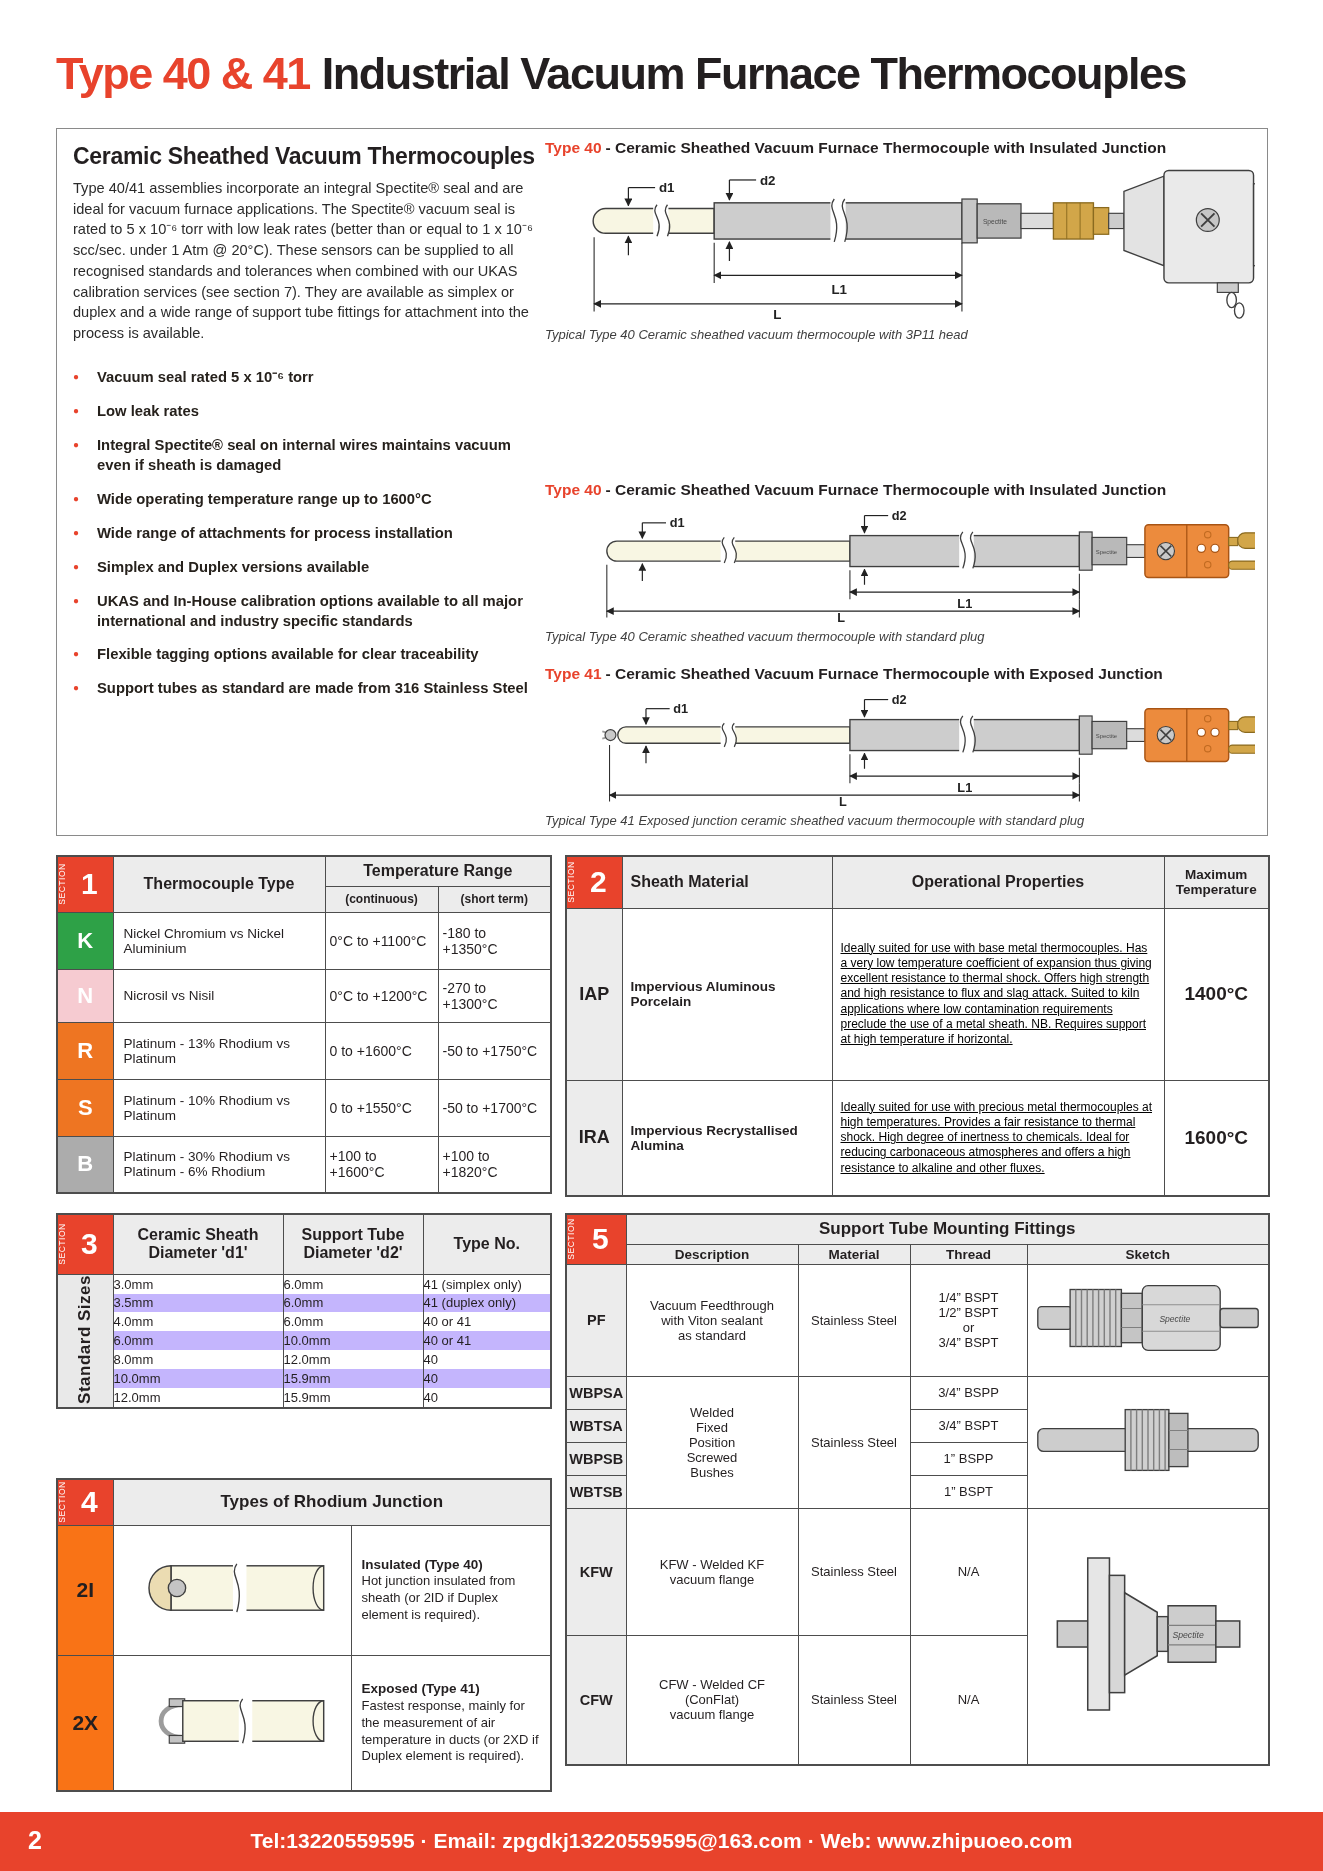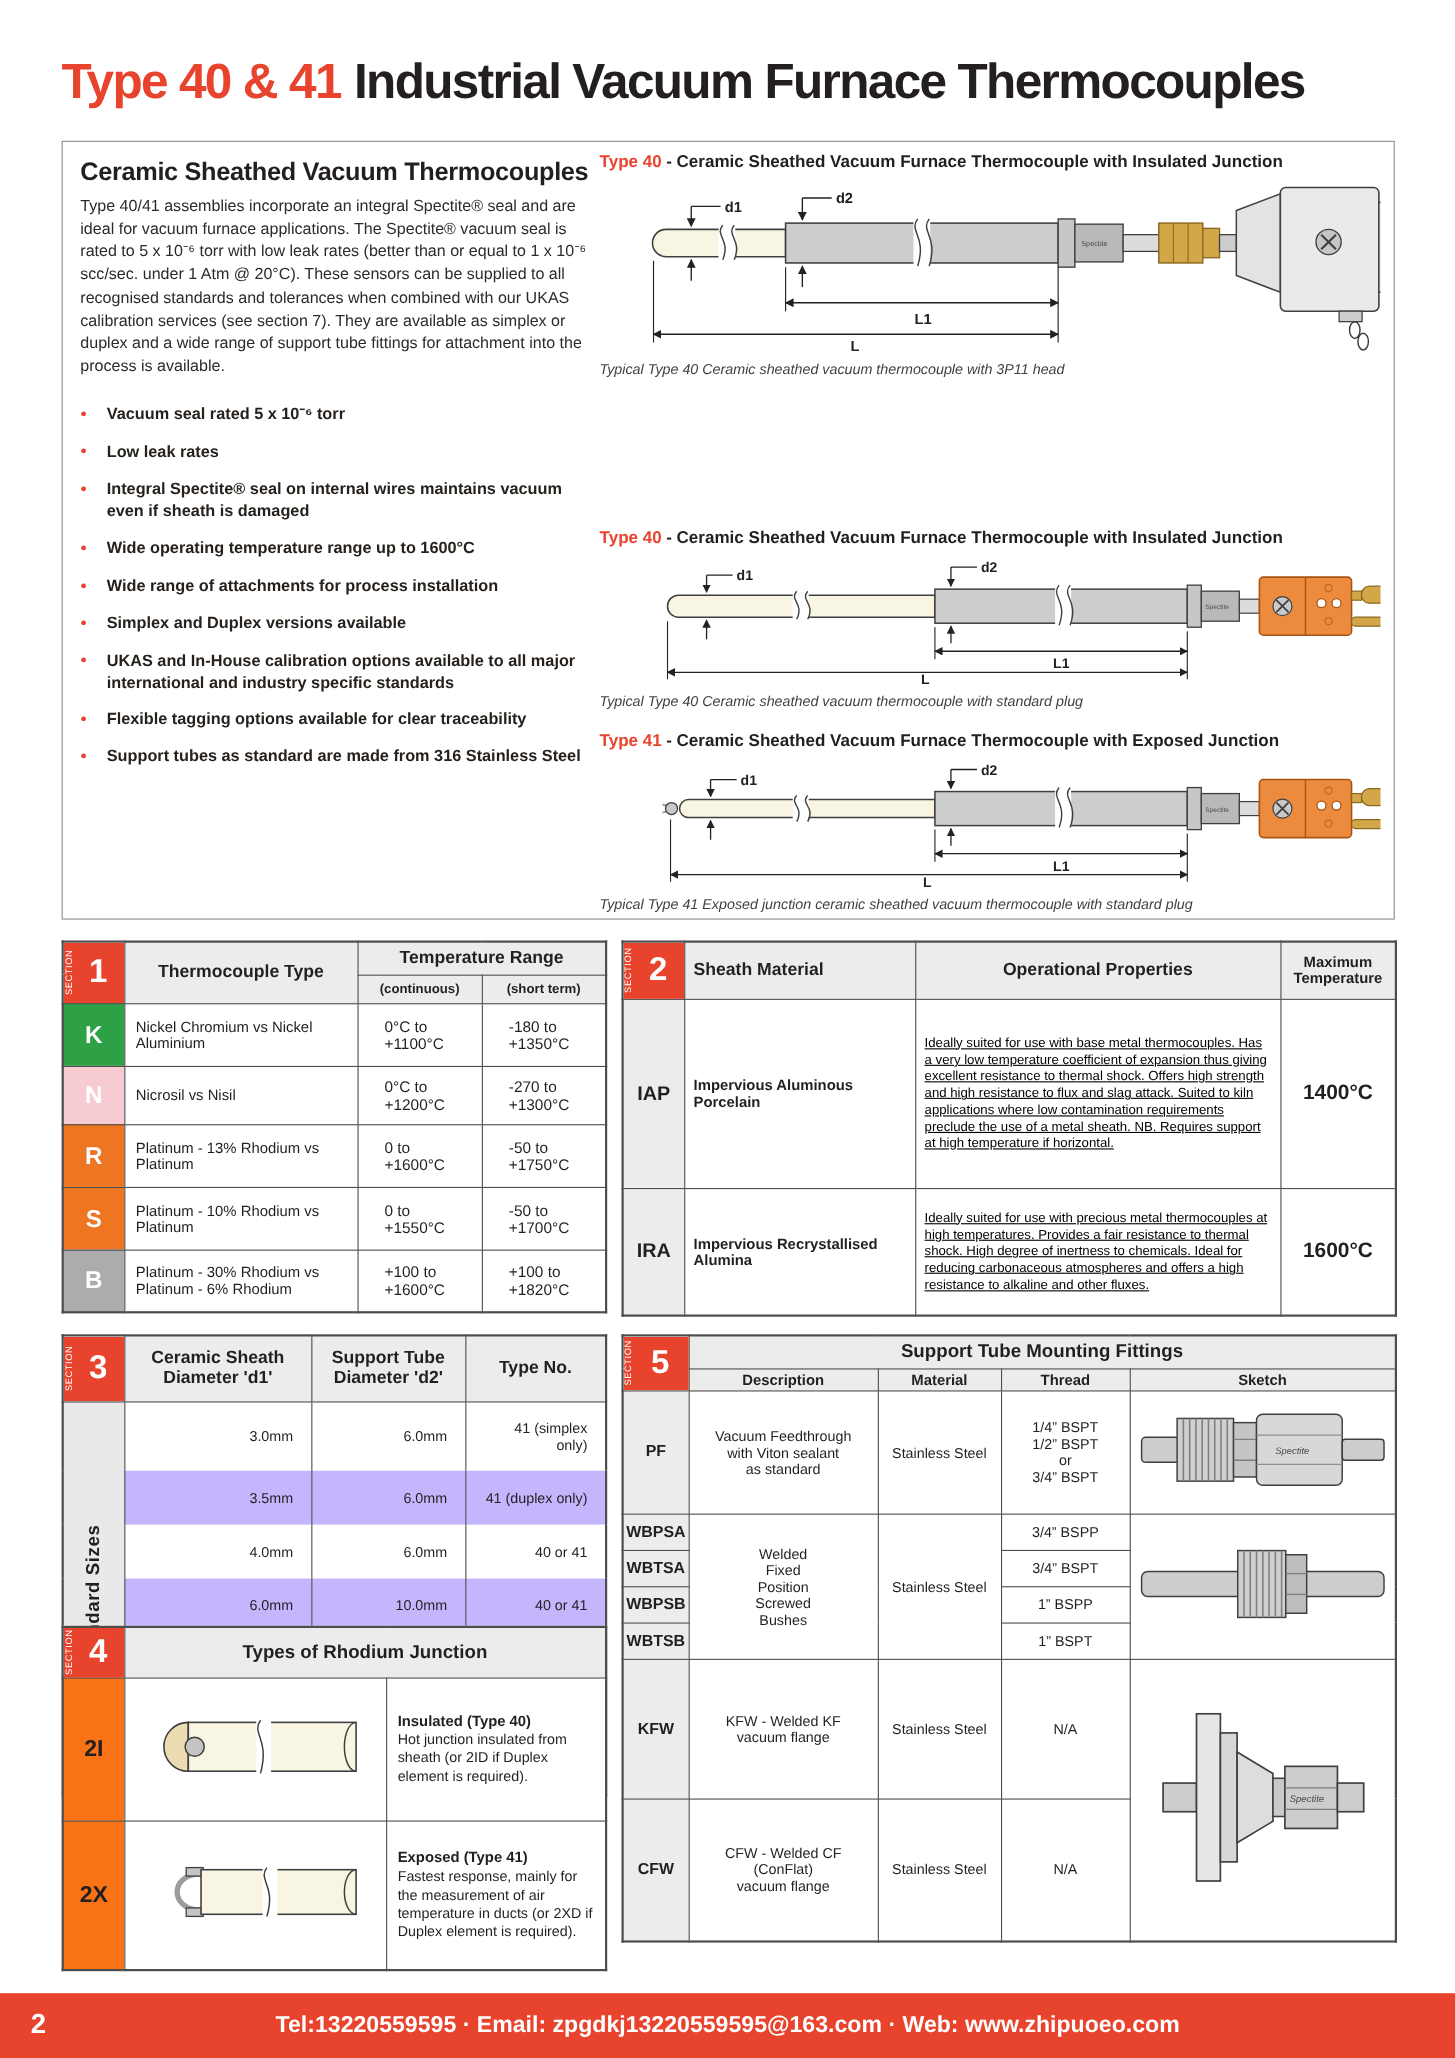--- a/index.html
+++ b/index.html
@@ -33,28 +33,28 @@
   .tbl th{background:#ececec;font-size:16px;}
   .tbl .subh{font-size:12px;font-weight:bold;background:#ececec;}
   .sec-box{position:relative;padding:0;text-align:center;vertical-align:middle;}
   .sec-word{position:absolute;left:0px;top:50%;transform:translateY(-50%);
             writing-mode:vertical-rl;text-orientation:mixed;transform:translateY(-50%) rotate(180deg);
             font-size:8.5px;color:#fff;letter-spacing:0.5px;line-height:1;padding-left:2px;}
   .sec-num{font-size:30px;font-weight:bold;color:#fff;margin-left:8px;}
   
   .s1 .code{text-align:center;font-size:22px;font-weight:bold;color:#fff;}
   .s1 .name{font-size:13.5px;padding-left:10px;}
-  .s1 .val{font-size:14px;padding-left:24px;}
+  .s1 .val{font-size:14px;padding-left:4px;}
   
   .s2 .code{text-align:center;font-size:18px;font-weight:bold;background:#ececec;}
   .s2 .name{font-size:13.5px;font-weight:bold;padding-left:8px;}
   .s2 .props{font-size:12px;line-height:1.27;padding:6px 8px;color:#000000;text-decoration:underline;}
   .s2 .max{text-align:center;font-size:19px;font-weight:bold;}
   
-  .s3 td.cell{border-top:none;border-bottom:none;text-align:right;font-size:13px;height:17px;padding:16px;}
+  .s3 td.cell{border-top:none;border-bottom:none;text-align:left;font-size:13px;height:17px;padding:0;}
   .s3 tr.alt td.cell{background:#c4b5fd;}
   .s3 .side{background:#e9e9e9;text-align:center;padding:0;}
   .s3 .side span{writing-mode:vertical-rl;transform:rotate(180deg);font-size:17px;font-weight:bold;letter-spacing:0.5px;}
   
   .s4 .code4{text-align:center;font-size:21px;font-weight:bold;background:#f97316;}
   .s4 .draw{text-align:center;background:#fff;}
   .s4 .txt{font-size:13px;line-height:1.3;padding:8px 10px;vertical-align:middle;}
   .s4 .txt-h{font-weight:bold;font-size:13.5px;}
   
   .s5 th{font-size:13.5px;}

